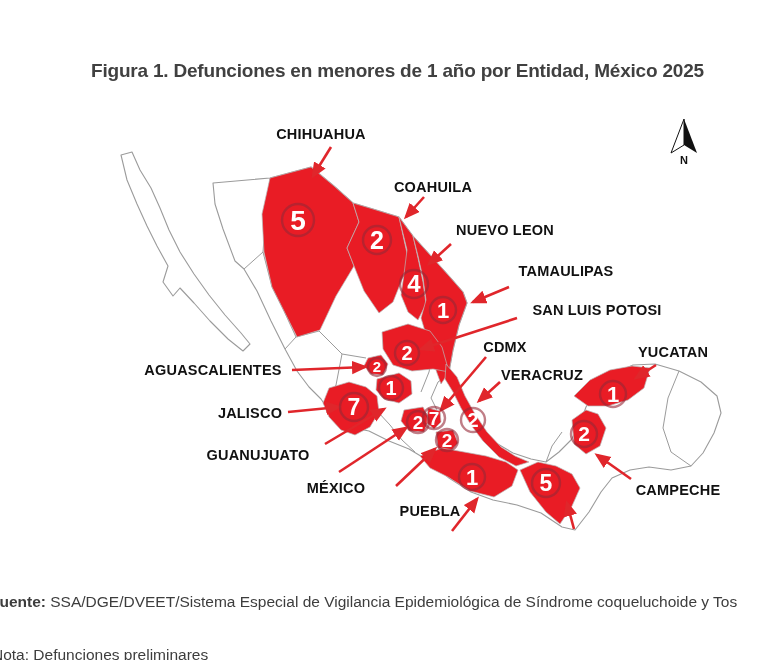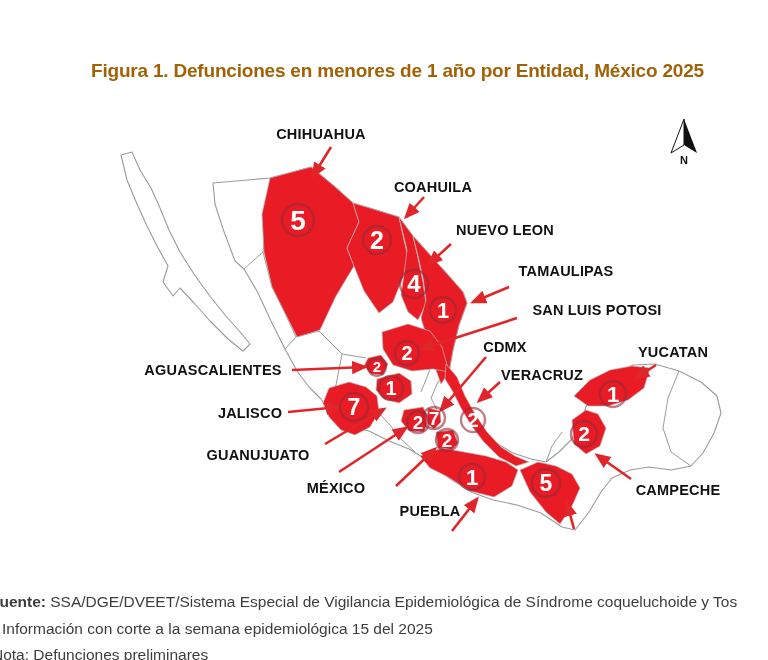--- a/index.html
+++ b/index.html
@@ -1,19 +1,19 @@
 <!DOCTYPE html>
 <html><head>
 <meta charset="utf-8">
 <style>
   html,body{margin:0;padding:0;background:#ffffff;}
   .stage{position:relative;width:768px;height:660px;background:#ffffff;overflow:hidden;
          font-family:"Liberation Sans",sans-serif;}
   .fig-title{position:absolute;left:91px;top:60px;font-size:19px;font-weight:700;
-             color:#a16207;white-space:nowrap;letter-spacing:-0.2px;}
+             color:#404040;white-space:nowrap;letter-spacing:-0.2px;}
   .map-svg{position:absolute;left:0;top:0;width:768px;height:660px;}
   .outline{fill:#ffffff;stroke:#9b9b9b;stroke-width:1.1;stroke-linejoin:round;}
   .iborder{fill:none;stroke:#9b9b9b;stroke-width:1;stroke-linejoin:round;}
   .st{fill:#e91c25;stroke:#b9b9b9;stroke-width:0.7;stroke-linejoin:round;}
   .marker-ring{fill:none;stroke:rgba(150,40,55,0.6);stroke-width:2.4;}
   .marker-num{fill:#ffffff;font-weight:700;text-anchor:middle;}
   .map-label{fill:#111111;font-weight:700;font-size:14.5px;text-anchor:middle;letter-spacing:0.2px;}
   .leader{stroke:#e0262b;stroke-width:2.6;}
   .compass-n{fill:#111111;font-size:11px;font-weight:700;text-anchor:middle;}
   .footer-line{position:absolute;font-size:15.5px;color:#3d3d3d;white-space:nowrap;}
@@ -158,16 +158,15 @@
       </g>
 
     <g>
       <path d="M684,119 L671,153 L684,145 Z" fill="#ffffff" stroke="#111111" stroke-width="1"></path>
       <path d="M684,119 L697,153 L684,145 Z" fill="#111111"></path>
       <text class="compass-n" x="684" y="164">N</text>
     </g>
   </svg>
 
   <div class="footer-line" style="left:-10px;top:593px"><b>Fuente:</b><span> SSA/DGE/DVEET/Sistema Especial de Vigilancia Epidemiológica de Síndrome coqueluchoide y Tos</span></div>
-  <div class="footer-line" style="left:2px;top:620px">Información con corte a la semana epidemiológica 15 del 2025</div>
   <div class="footer-line" style="left:-8px;top:646px">Nota: Defunciones preliminares</div>
 
 </div>
 
 </body></html>

